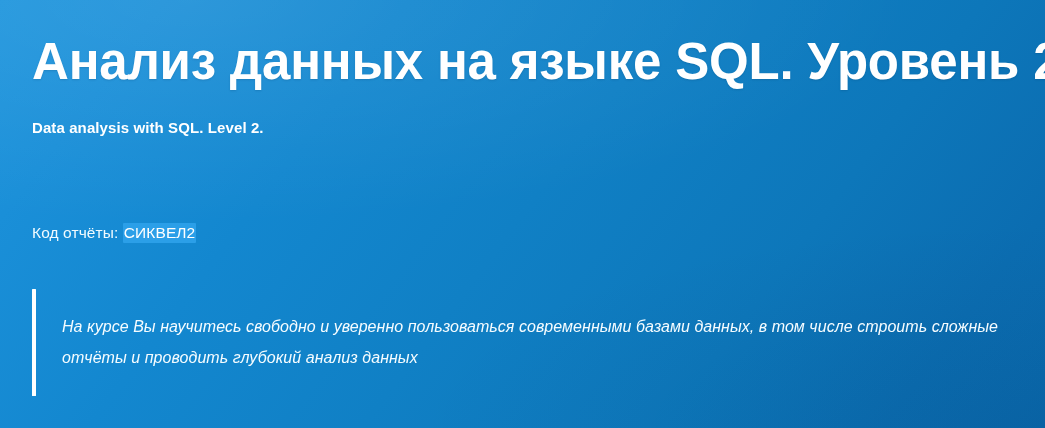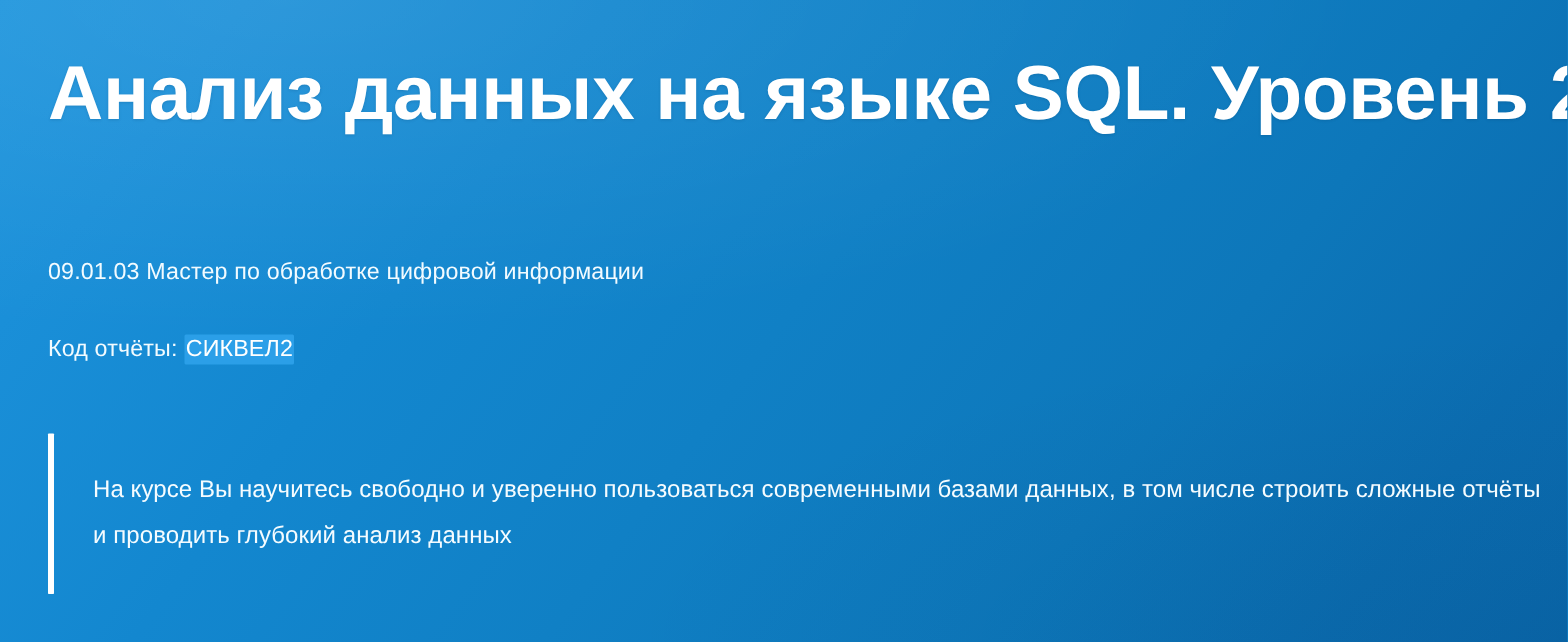--- a/index.html
+++ b/index.html
@@ -105,20 +105,21 @@
     padding: 1px 1px 2px 1px;
     border-radius: 1px;
   }
 
   .description-block {
     position: absolute;
     left: 32px;
     top: 289px;
     display: flex;
     align-items: stretch;
+    font-style: italic;
   }
 
   .accent-bar {
     width: 4px;
     min-height: 107px;
     background: #ffffff;
     flex: 0 0 4px;
     border-radius: 0.5px;
   }
 
@@ -134,22 +135,22 @@
   }
 </style>
 </head>
 <body>
 
 <div class="hero">
   <div class="hero-inner">
 
     <h1 class="page-title">Анализ данных на языке SQL. Уровень 2</h1>
 
+    <div class="subtitle-en">Data analysis with SQL. Level 2.</div>
 
-    <div class="specialty">09.01.03 Мастер по обработке цифровой информации</div>
 
     <div class="course-code-line">
       <span>Код отчёты:</span>
       <span class="course-code-value">СИКВЕЛ2</span>
     </div>
 
     <div class="description-block">
       <div class="accent-bar"></div>
       <p class="description-text">На курсе Вы научитесь свободно и уверенно пользоваться современными базами данных, в том числе строить сложные отчёты и проводить глубокий анализ данных</p>
     </div>

